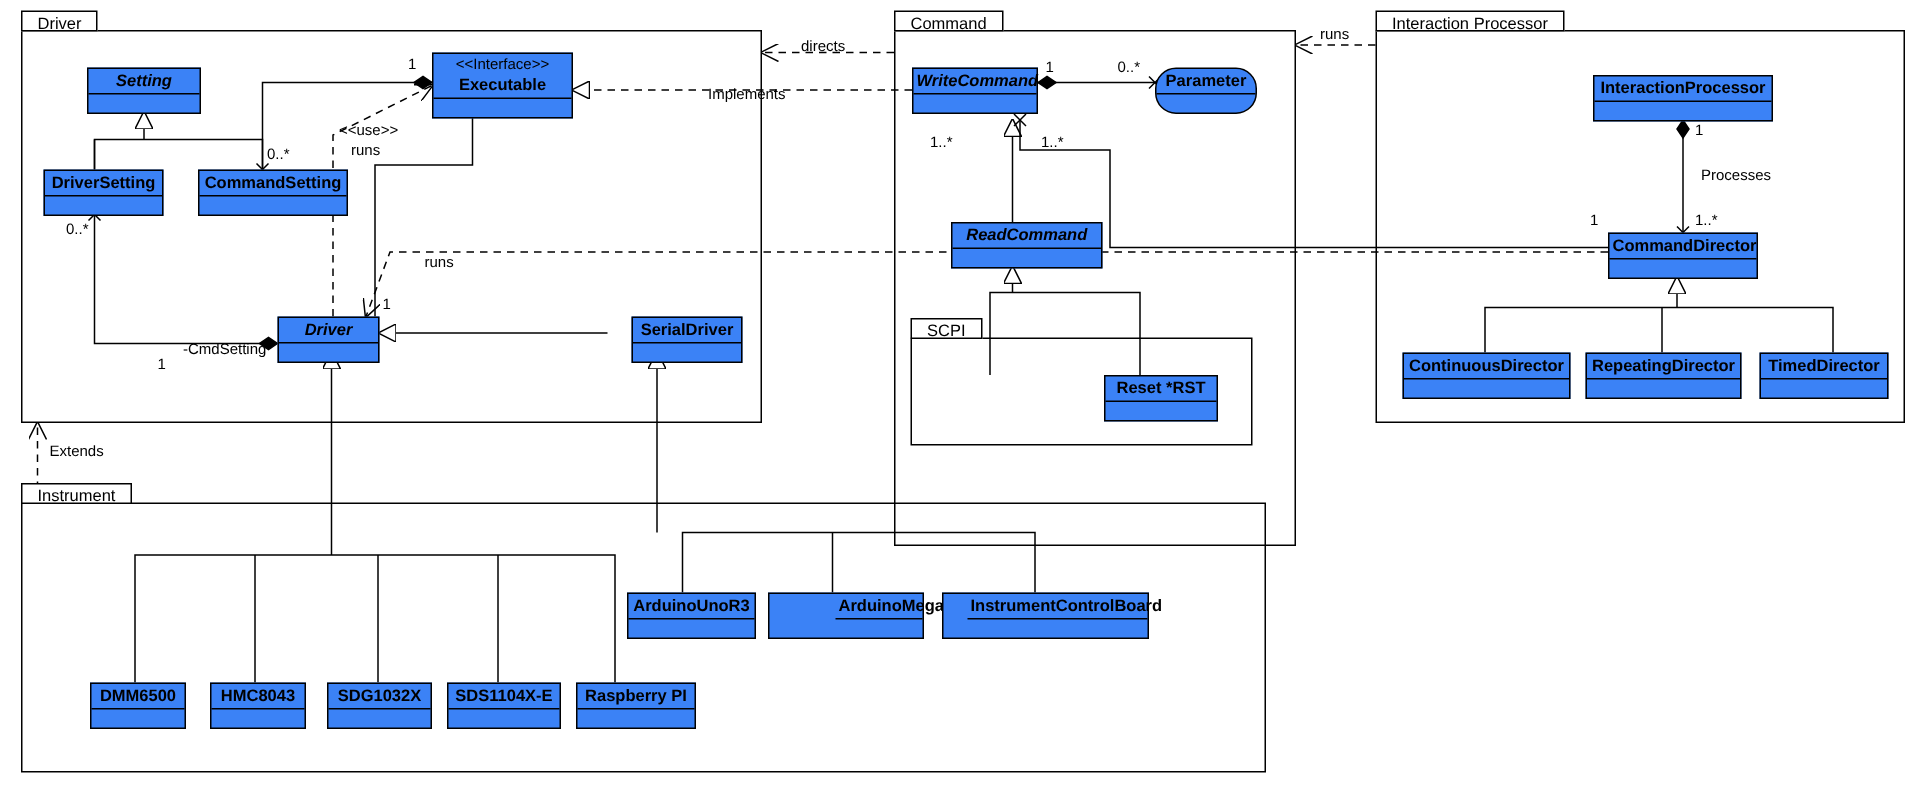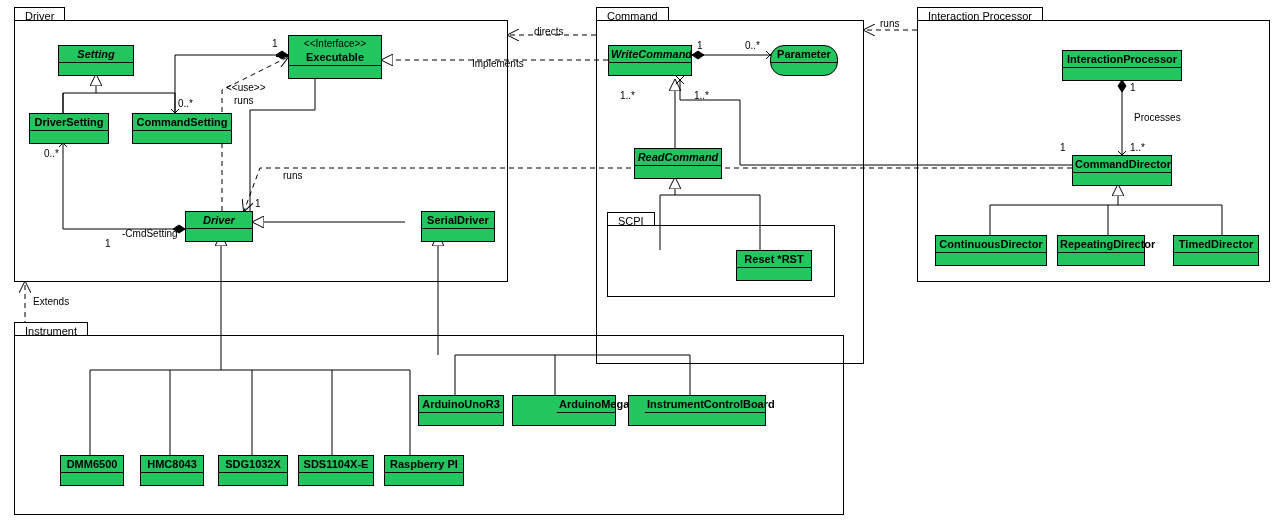--- a/index.html
+++ b/index.html
@@ -32,21 +32,21 @@
     background: #fff;
     height: 14px;
     line-height: 14px;
     box-sizing: border-box;
     font-size: 11px;
   }
   
   .cls {
     position: absolute;
     border: 1px solid #000;
-    background: #22c55e;
+    background: #3b82f6;
     box-sizing: border-box;
   }
   .cls .title {
     text-align: center;
     padding: 2px 2px;
     font-weight: bold;
     border-bottom: 1px solid #000;
   }
   .cls .title.it { font-style: italic; }
   .cls .stereo {
@@ -217,21 +217,21 @@
   <div class="cls" style="left:608px; top:45px; width:84px;">
     <div class="title it">WriteCommand</div>
     <div class="body"></div>
   </div>
 
   <div class="cls" style="left:770px; top:45px; width:68px;border-radius:14px;">
     <div class="title">Parameter</div>
     <div class="body"></div>
   </div>
 
-  <div class="cls" style="left:634px; top:148px; width:88px;">
+  <div class="cls" style="left:634px; top:148px; width:101px;">
     <div class="title it">ReadCommand</div>
     <div class="body"></div>
   </div>
 
 
   <div class="cls" style="left:736px; top:250px; width:76px;">
     <div class="title">Reset *RST</div>
     <div class="body"></div>
   </div>
 
@@ -243,21 +243,21 @@
   <div class="cls" style="left:1072px; top:155px; width:100px;">
     <div class="title">CommandDirector</div>
     <div class="body"></div>
   </div>
 
   <div class="cls" style="left:935px; top:235px; width:112px;">
     <div class="title">ContinuousDirector</div>
     <div class="body"></div>
   </div>
 
-  <div class="cls" style="left:1057px; top:235px; width:88px;">
+  <div class="cls" style="left:1057px; top:235px; width:104px;">
     <div class="title">RepeatingDirector</div>
     <div class="body"></div>
   </div>
 
   <div class="cls" style="left:1173px; top:235px; width:86px;">
     <div class="title">TimedDirector</div>
     <div class="body"></div>
   </div>
 
   <div class="cls" style="left:418px; top:395px; width:86px;">

